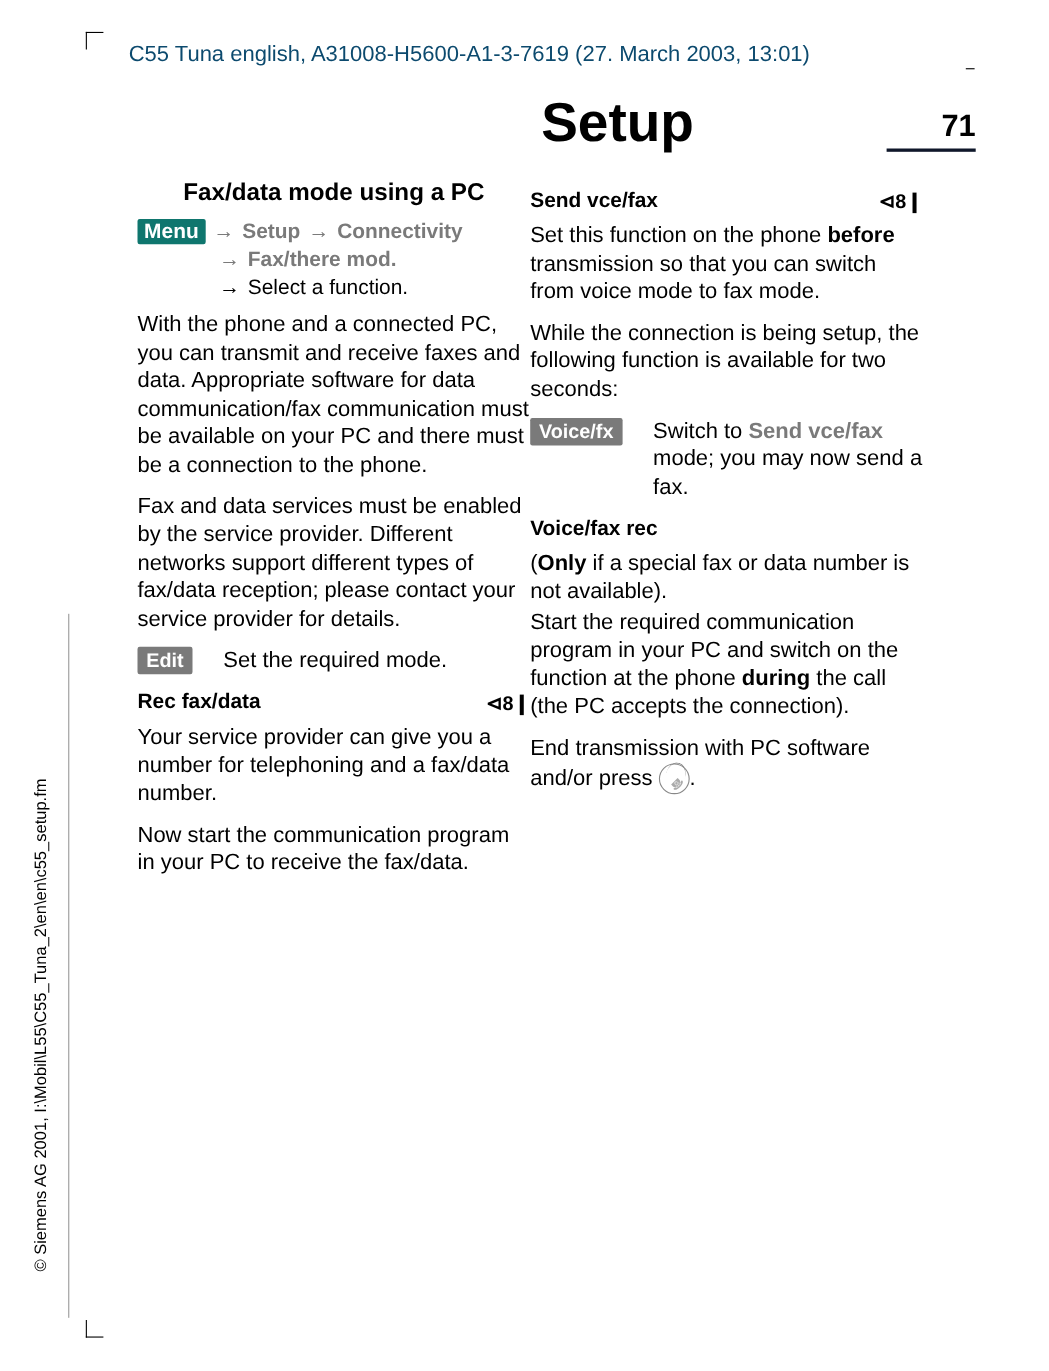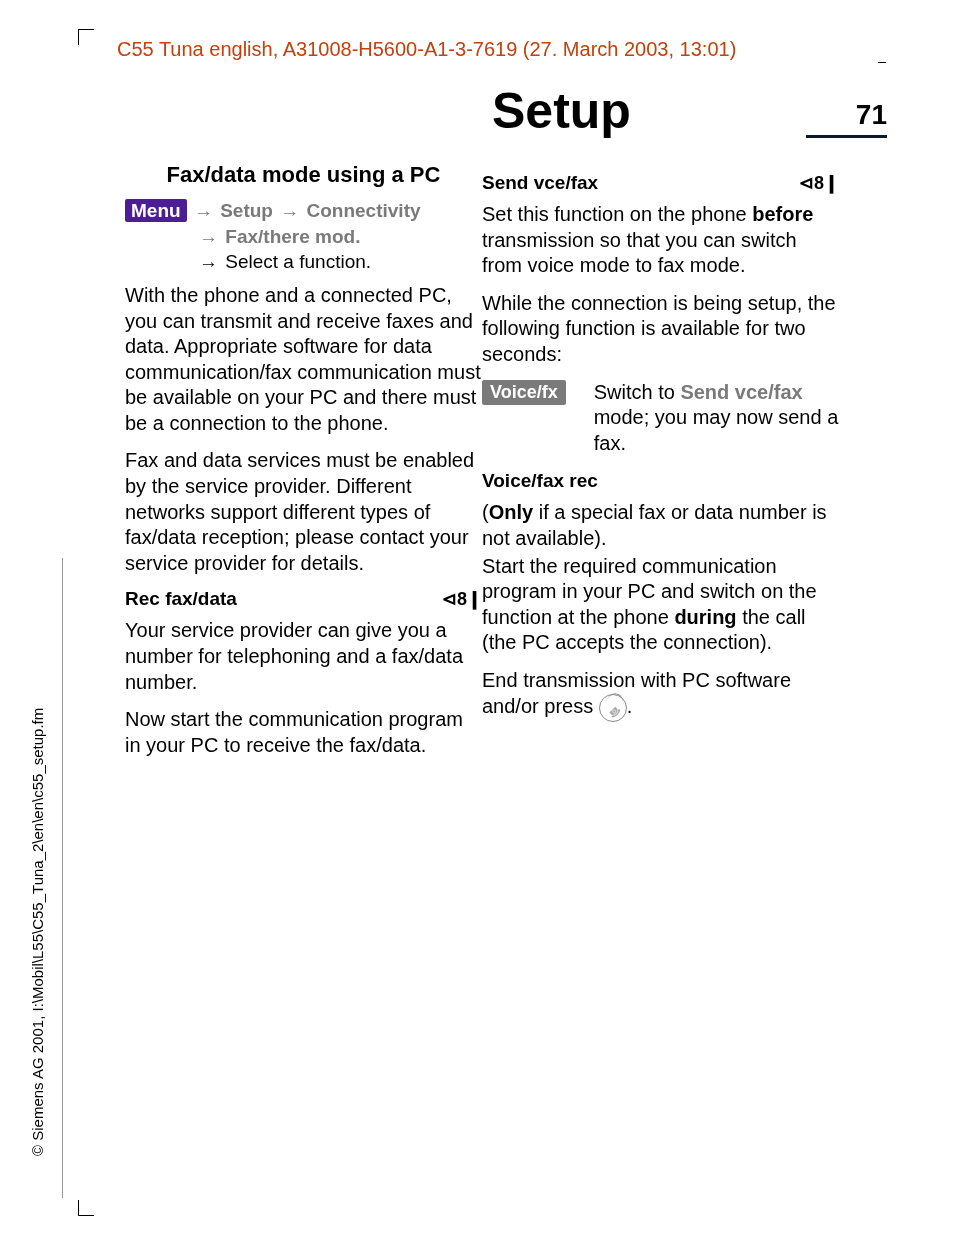--- a/index.html
+++ b/index.html
@@ -35,21 +35,21 @@
       width: 16px;
       height: 16px;
       border-left: 1px solid #000;
       border-bottom: 1px solid #000;
     }
     .header-text {
       position: absolute;
       left: 117px;
       top: 38px;
       font-size: 20px;
-      color: #c2410c;
+      color: #0c4a6e;
     }
     .page-title-wrap {
       position: absolute;
       left: 117px;
       top: 82px;
       width: 770px;
       display: flex;
       align-items: flex-end;
       justify-content: space-between;
     }
@@ -82,21 +82,21 @@
       text-align: center;
     }
     .menu-path {
       font-size: 19px;
       color: #7a7a7a;
       font-weight: bold;
       line-height: 1.35;
       margin-bottom: 6px;
     }
     .menu-path .menu-label {
-      background: #4c1d95;
+      background: #0f766e;
       color: #fff;
       padding: 1px 6px;
       border-radius: 2px;
       font-weight: bold;
     }
     .menu-path .arrow { font-weight: bold; margin: 0 2px; }
     .menu-path .black { color: #000; font-weight: normal; }
     .menu-indent { padding-left: 72px; display: inline-block; }
     p.body {
       font-size: 20px;
@@ -217,20 +217,24 @@
       </span><br>
       <span class="menu-indent">
         <span class="arrow black">→</span>
         <span class="black">Select a function.</span>
       </span>
     </div>
 
     <p class="body">With the phone and a connected PC, you can transmit and receive faxes and data. Appropriate software for data communication/fax communication must be available on your PC and there must be a connection to the phone.</p>
     <p class="body">Fax and data services must be enabled by the service provider. Different networks support different types of fax/data reception; please contact your service provider for details.</p>
 
+    <div class="key-row">
+      <span class="soft-key">Edit</span>
+      <span class="key-text">Set the required mode.</span>
+    </div>
 
     <div class="sub-h">
       <span>Rec fax/data</span>
       <span class="provider-icon">⊲8❙</span>
     </div>
     <p class="body">Your service provider can give you a number for telephoning and a fax/data number.</p>
     <p class="body">Now start the communication program in your PC to receive the fax/data.</p>
   </div>
 
   <div class="col">

